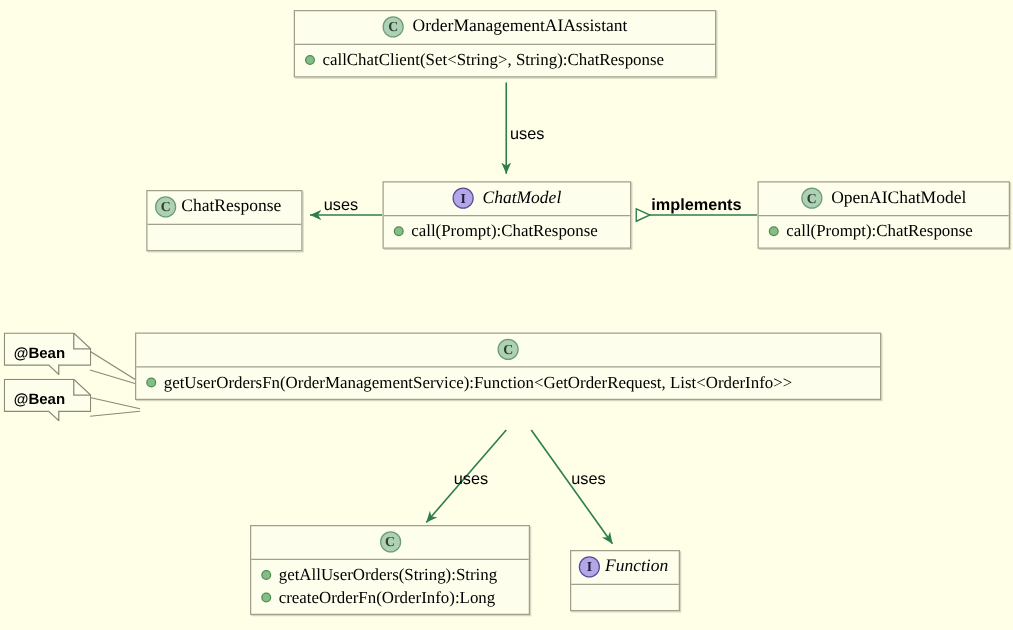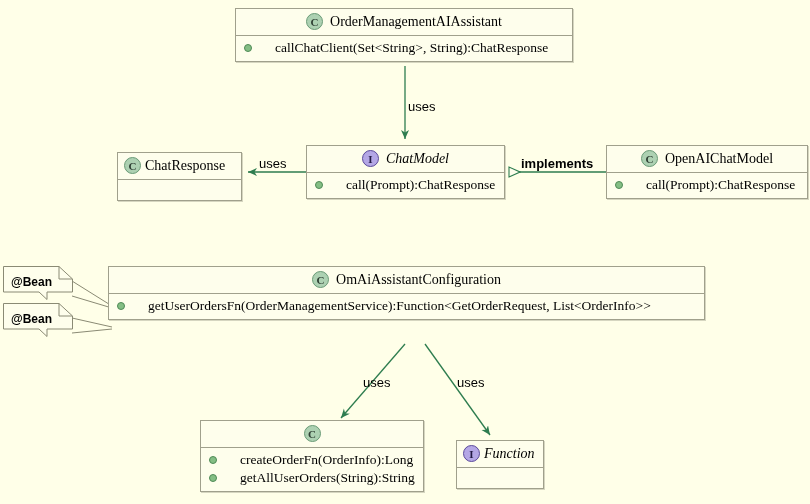--- a/index.html
+++ b/index.html
@@ -53,21 +53,21 @@
   }
   .uml-members {
     padding: 3px 8px 4px 8px;
   }
   .uml-members.empty {
     min-height: 13px;
   }
   .uml-member {
     display: flex;
     align-items: center;
-    gap: 23px;
+    gap: 6px;
     font-size: 13.5px;
     line-height: 18px;
     white-space: nowrap;
   }
   .member-text { display: inline-block; font-family: Liberation Serif, serif; }
   .italic-name { font-style: italic; }
 
   
   .icon-circle {
     flex: 0 0 auto;
@@ -217,44 +217,43 @@
       <div class="uml-member">
         <span class="bullet-dot"></span>
         <span class="member-text">call(Prompt):ChatResponse</span>
       </div>
     </div>
   </div>
 
   <div class="uml-class" style="left:108px; top:266px; width:597px;">
     <div class="uml-header">
       <span class="icon-circle icon-class">C</span>
-      <span class="member-text">OmAiAssistantConfiguration</span>
     </div>
     <div class="uml-sep"></div>
     <div class="uml-members">
       <div class="uml-member">
         <span class="bullet-dot"></span>
         <span class="member-text">getUserOrdersFn(OrderManagementService):Function&lt;GetOrderRequest, List&lt;OrderInfo&gt;&gt;</span>
       </div>
     </div>
   </div>
 
   <div class="uml-class" style="left:200px; top:420px; width:224px;">
     <div class="uml-header">
       <span class="icon-circle icon-class">C</span>
     </div>
     <div class="uml-sep"></div>
     <div class="uml-members">
       <div class="uml-member">
         <span class="bullet-dot"></span>
+        <span class="member-text">getAllUserOrders(String):String</span>
+      </div>
+      <div class="uml-member">
+        <span class="bullet-dot"></span>
         <span class="member-text">createOrderFn(OrderInfo):Long</span>
-      </div>
-      <div class="uml-member">
-        <span class="bullet-dot"></span>
-        <span class="member-text">getAllUserOrders(String):String</span>
       </div>
     </div>
   </div>
 
   <div class="uml-class" style="left:456px; top:440px; width:88px;">
     <div class="uml-header" style="justify-content:flex-start; gap:4px; padding-left:6px;">
       <span class="icon-circle icon-interface">I</span>
       <span class="member-text italic-name">Function</span>
     </div>
     <div class="uml-sep"></div>

